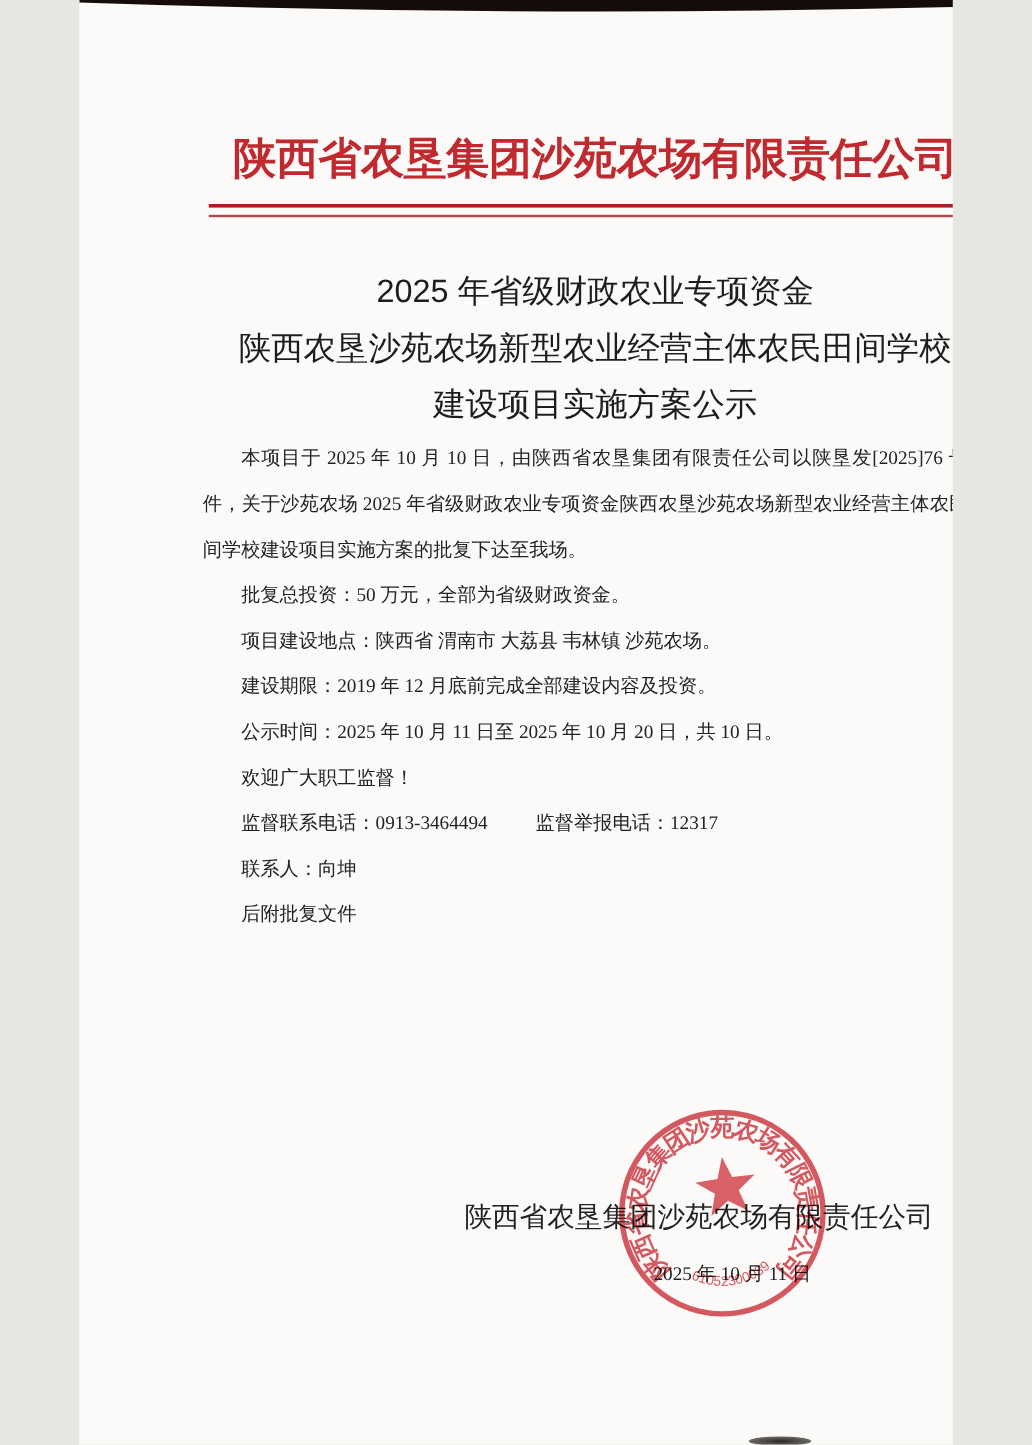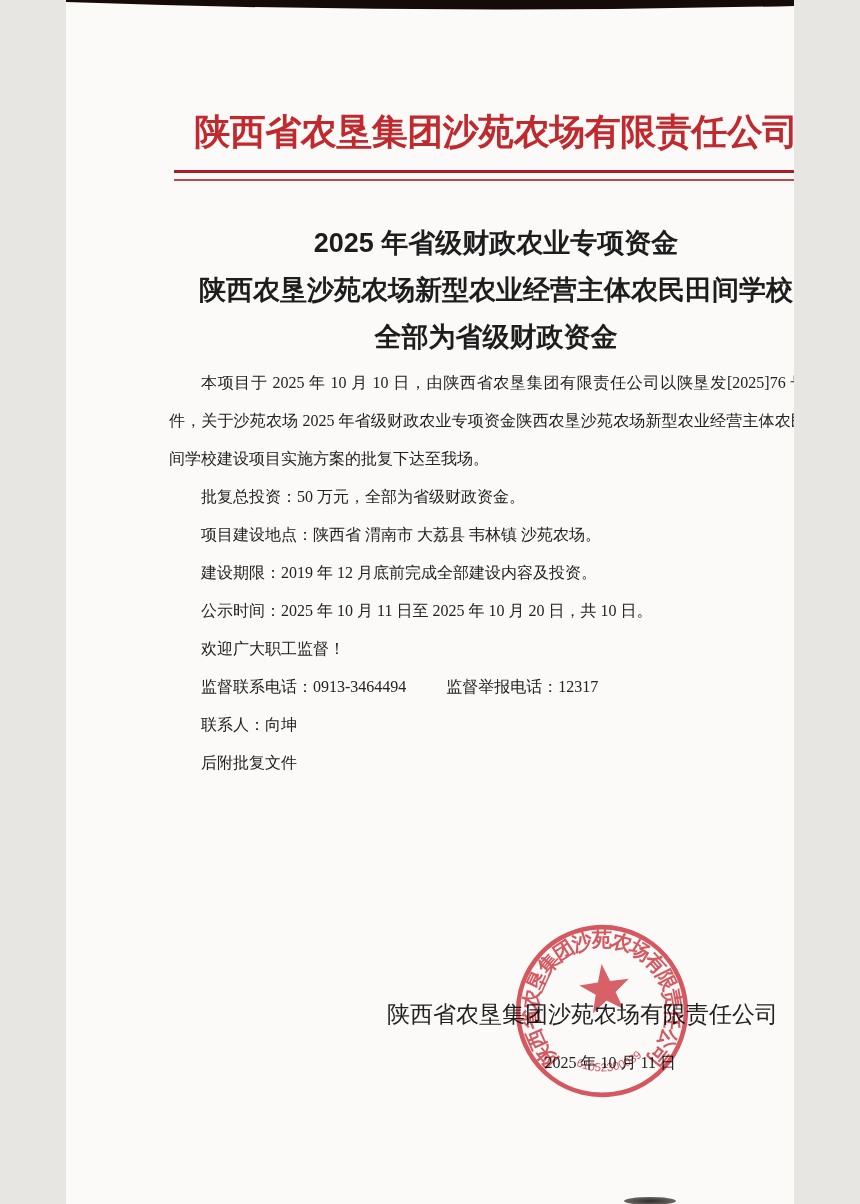--- a/index.html
+++ b/index.html
@@ -23,21 +23,21 @@
     letter-spacing:-0.5px;
     white-space:nowrap;
   }
   .rule{position:absolute;left:108px;width:642px;}
   .rule-thick{top:170px;height:3px;background:#a82025;}
   .rule-thin{top:179px;height:2px;background:#b4494e;}
   .title-block{
     position:absolute;top:220px;left:103px;width:654px;
     text-align:center;
     font-family:"Liberation Sans","DejaVu Sans",sans-serif;
-    font-weight:bold;color:#1d1d1d;
+    font-weight:normal;color:#1d1d1d;
     font-size:27px;line-height:47px;
   }
   .doc-body{
     position:absolute;top:364px;left:103px;width:654px;
     font-size:16px;line-height:38px;
     text-align:justify;
   }
   .doc-body p{margin:0;text-indent:2em;}
   .phone-gap{margin-left:40px;}
   .sig-company{
@@ -74,21 +74,21 @@
     <path d="M0,0 H860 V2 Q430,17 0,2 Z" fill="#150c09"></path>
   </svg>
 
   <div class="letterhead">陕西省农垦集团沙苑农场有限责任公司</div>
   <div class="rule rule-thick"></div>
   <div class="rule rule-thin"></div>
 
   <div class="title-block">
     <div>2025 年省级财政农业专项资金</div>
     <div>陕西农垦沙苑农场新型农业经营主体农民田间学校</div>
-    <div>全部为省级财政资金</div>
+    <div>建设项目实施方案公示</div>
   </div>
 
   <div class="doc-body">
     <p>本项目于 2025 年 10 月 10 日，由陕西省农垦集团有限责任公司以陕垦发[2025]76 号文件，关于沙苑农场 2025 年省级财政农业专项资金陕西农垦沙苑农场新型农业经营主体农民田间学校建设项目实施方案的批复下达至我场。</p>
     <p>批复总投资：50 万元，全部为省级财政资金。</p>
     <p>项目建设地点：陕西省 渭南市 大荔县 韦林镇 沙苑农场。</p>
     <p>建设期限：2019 年 12 月底前完成全部建设内容及投资。</p>
     <p>公示时间：2025 年 10 月 11 日至 2025 年 10 月 20 日，共 10 日。</p>
     <p>欢迎广大职工监督！</p>
     <p><span>监督联系电话：0913-3464494</span><span class="phone-gap">监督举报电话：12317</span></p>

